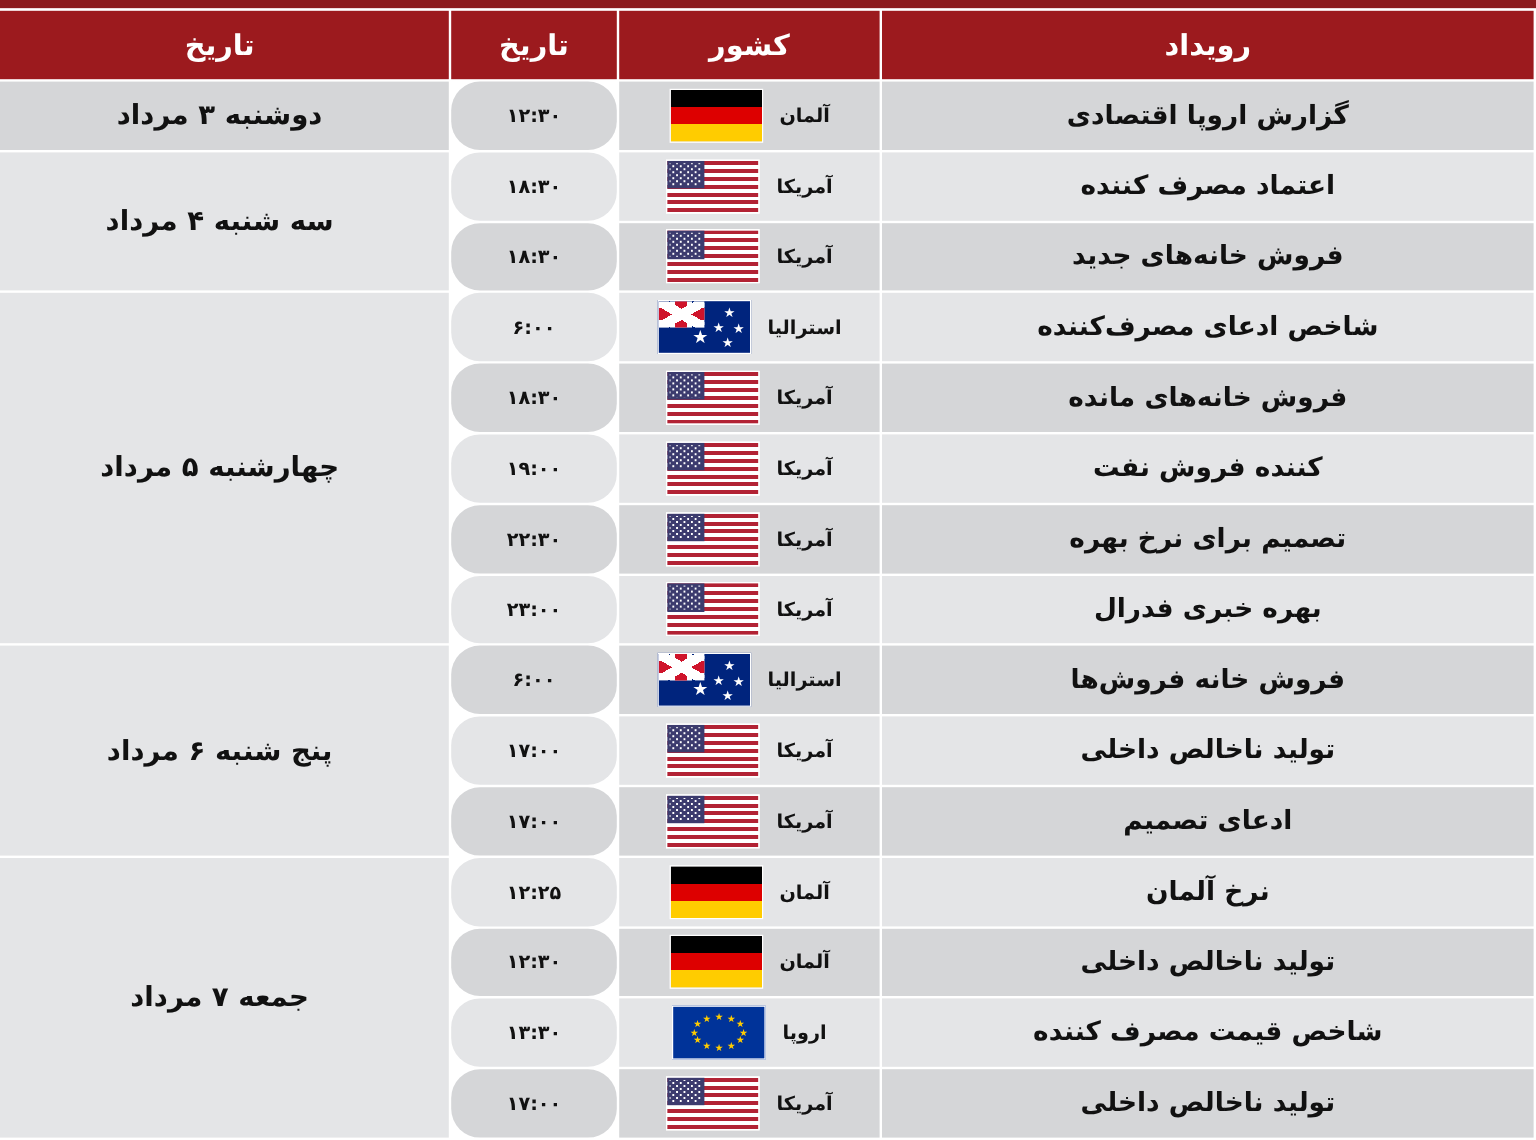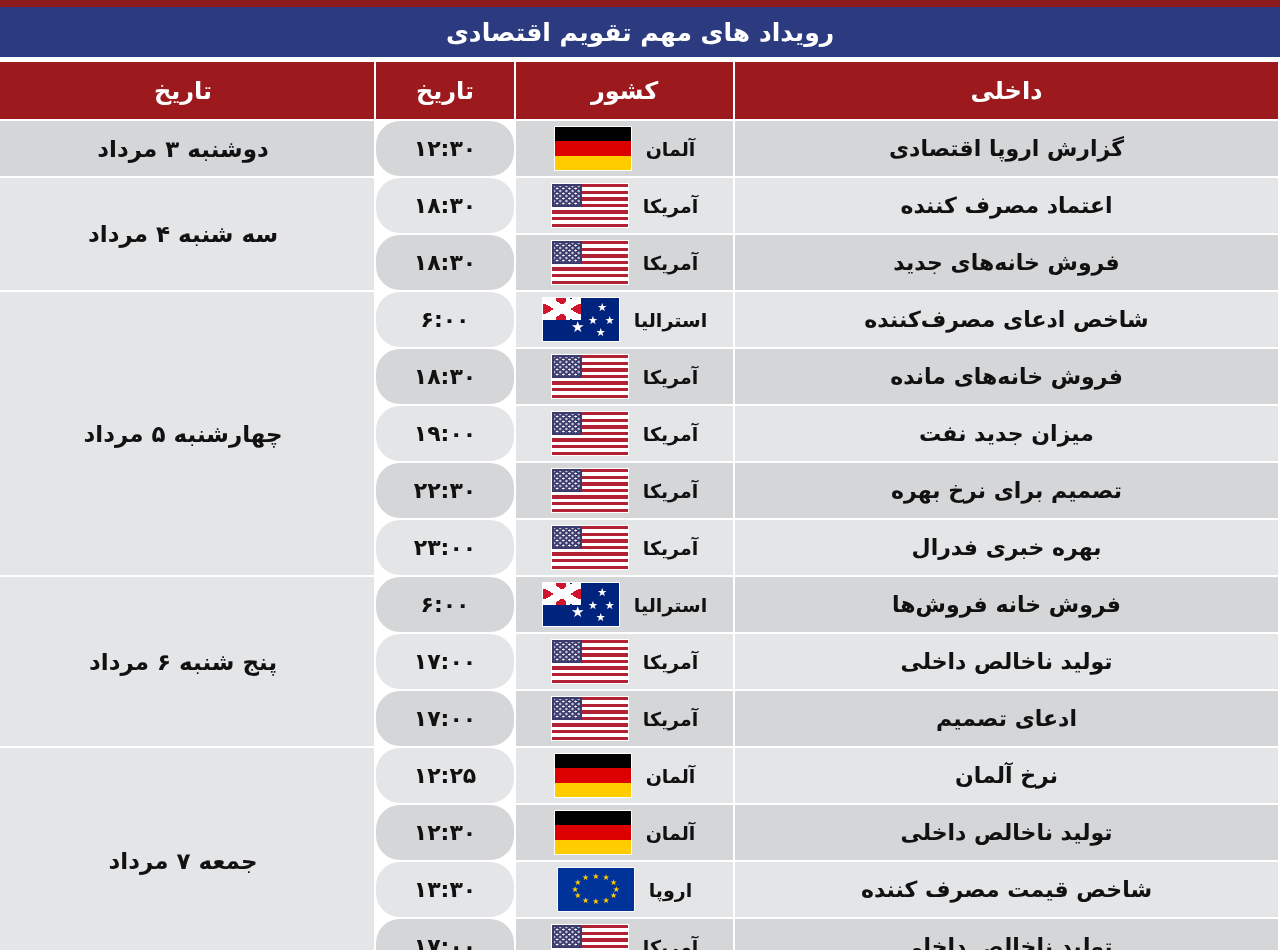--- a/index.html
+++ b/index.html
@@ -95,31 +95,31 @@
     background: #d5d6d8;
   }
   tbody tr.alt td { background: #e4e5e7; }
 
   tbody td.date-cell {
     font-size: 23px;
     background: #d5d6d8;
   }
   tbody td.date-cell.date-alt { background: #e4e5e7; }
 
-  td.time-cell { font-size: 22px; letter-spacing: 0.5px; border-radius: 24px; }
+  td.time-cell { font-size: 16px; letter-spacing: 0.5px; border-radius: 24px; }
 
   
   .country-inner {
     display: flex;
     align-items: center;
     justify-content: center;
     gap: 14px;
     direction: rtl;
   }
-  .country-label { font-size: 19px; font-weight: bold; }
+  .country-label { font-size: 16px; font-weight: bold; }
 
   .flag {
     width: 78px;
     height: 45px;
     flex: 0 0 78px;
     border: 1px solid #ffffff;
     position: relative;
     overflow: hidden;
     background: #fff;
   }
@@ -214,32 +214,31 @@
       <path d="M470 330 C 540 300, 600 330, 590 390 C 580 450, 500 470, 470 430 Z"></path>
       <ellipse cx="205" cy="250" rx="90" ry="70"></ellipse>
     </g>
   </svg>
 </div>
 
 <div id="page">
 
   <div class="top-rule"></div>
 
-  <div class="title-bar">رویداد های مهم تقویم اقتصادی</div>
 
   <table>
     <colgroup>
       <col class="c-event">
         <col class="c-country">
         <col class="c-time">
         <col class="c-date">
     </colgroup>
     <thead>
       <tr>
-        <th>داخلی</th>
+        <th>رویداد</th>
         <th>کشور</th>
         <th>تاریخ</th>
         <th>تاریخ</th>
       </tr>
     </thead>
     <tbody id="tbody">
         <tr>
           <td class="event-cell">گزارش اروپا اقتصادی</td>
           <td class="country-cell">
             <div class="country-inner">
@@ -309,21 +308,21 @@
                 <div class="stripes"></div>
                 <div class="canton">
                   <div class="stars"></div>
                 </div>
               </div>
             </div>
           </td>
           <td class="time-cell">۱۸:۳۰</td>
         </tr>
         <tr class="alt">
-          <td class="event-cell">میزان جدید نفت</td>
+          <td class="event-cell">کننده فروش نفت</td>
           <td class="country-cell">
             <div class="country-inner">
               <span class="country-label">آمریکا</span>
               <div class="flag flag-us">
                 <div class="stripes"></div>
                 <div class="canton">
                   <div class="stars"></div>
                 </div>
               </div>
             </div>

